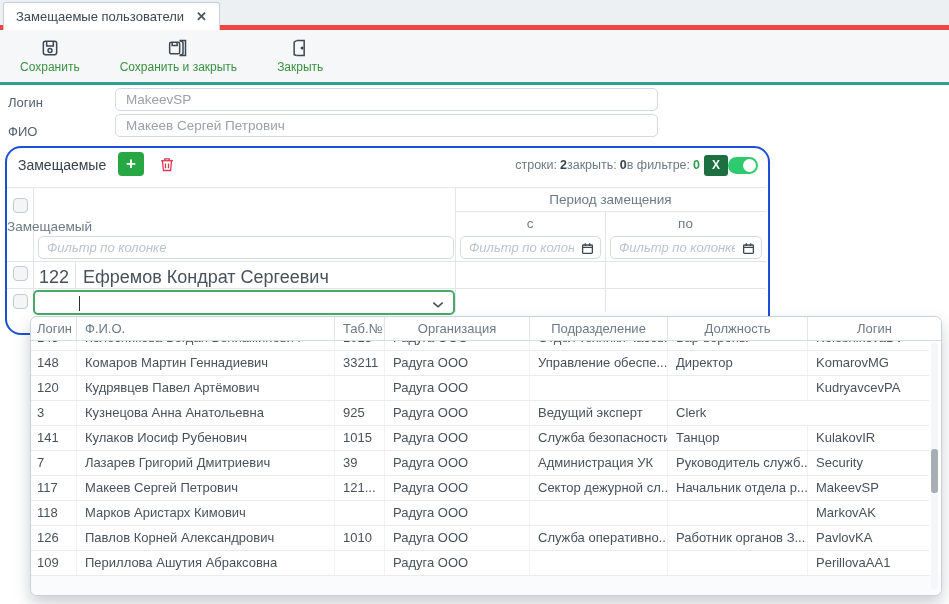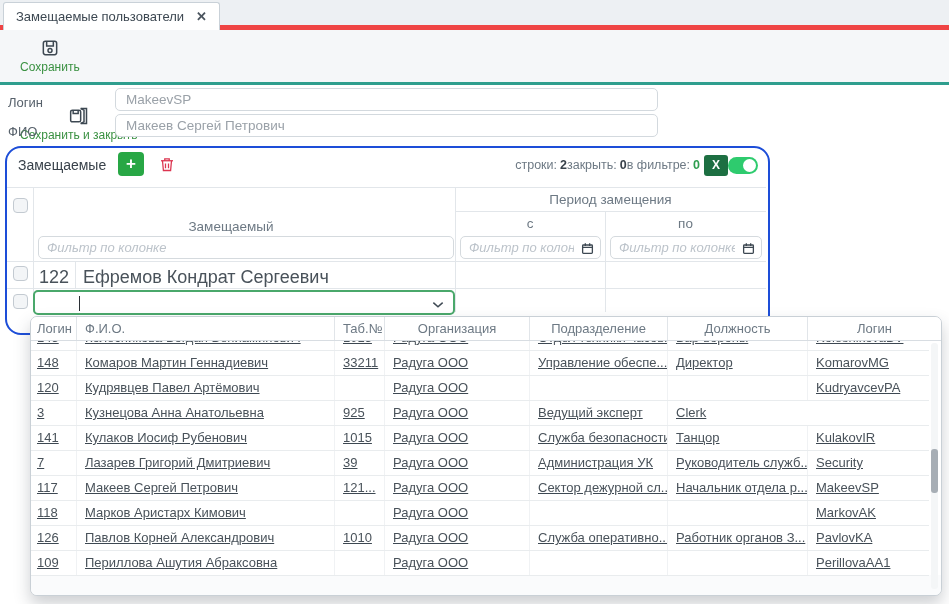--- a/index.html
+++ b/index.html
@@ -8,21 +8,21 @@
     width:949px; height:604px; position:relative; overflow:hidden;
     background:#ffffff; font-family:"Liberation Sans", sans-serif; color:#3d4852;
   }
   
   .tabbar { position:absolute; top:0; left:0; width:949px; height:30px; background:#edf0f3; border-bottom:5px solid #ef4444; }
   .tab { position:absolute; left:3px; top:2px; height:28px; background:#fff; border:1px solid #c9d1d8; border-bottom:none;
          border-radius:3px 3px 0 0; display:flex; align-items:center; gap:12px; padding:0 12px; font-size:13px; color:#3d4852; }
   .tab-close { font-size:13px; font-weight:bold; color:#4a545e; cursor:pointer; }
   
   .toolbar { position:absolute; top:30px; left:0; width:949px; height:55px; background:#f5f7f9;
-             border-bottom:3px solid #2f9e8e; display:flex; align-items:flex-start; padding:6px 0 0 14px; gap:28px;flex-direction:column; }
+             border-bottom:3px solid #2f9e8e; display:flex; align-items:flex-start; padding:6px 0 0 14px; gap:28px; }
   .tbtn { display:flex; flex-direction:column; align-items:center; gap:2px; font-size:12px; color:#3a9142; cursor:pointer; padding:2px 6px; }
   .tbtn svg { display:block; }
   
   .form-label { position:absolute; left:8px; font-size:13px; color:#57616b; }
   .form-input { position:absolute; left:115px; width:543px; height:23px; border:1px solid #d3d9de; border-radius:5px;
                 padding:0 10px; font-size:13.5px; color:#9aa1a8; background:#fff; font-family:"Liberation Sans",sans-serif; outline:none; }
   
   .panel { position:absolute; left:5px; top:146px; width:765px; height:189px; background:#fff;
            border:2px solid #1d4ed8; border-radius:16px; }
   .p-title { position:absolute; left:11px; top:9px; font-size:14px; color:#39424b; }
@@ -54,21 +54,21 @@
   
   .dropdown { position:absolute; left:30px; top:316px; width:912px; height:280px; background:#fff;
               border:1px solid #c9d0d6; border-radius:7px; box-shadow:0 8px 16px rgba(55,65,75,.25); z-index:5; overflow:hidden; }
   .dd-head, .dd-row { display:grid; grid-template-columns:46px 258px 50px 145px 138px 140px 1fr; }
   .dd-head { position:relative; z-index:2; background:#fff; height:24px; border-bottom:1px solid #d8dde2; }
   .dd-head span { font-size:13px; color:#6d7984; line-height:23px; padding:0 8px; white-space:nowrap; overflow:hidden;
                   border-right:1px solid #e1e5e9; }
   .dd-head span:first-child { padding:0 6px; }
   .dd-head span:last-child { border-right:none; }
   .dd-head .t-c { text-align:center; }
-  .dd-rows { position:relative; z-index:1; margin-top:-15px; padding-right:12px;text-decoration:underline; }
+  .dd-rows { position:relative; z-index:1; margin-top:-15px; padding-right:12px; }
   .dd-row { height:25px; border-bottom:1px solid #e9ecee; cursor:pointer; }
   .dd-row span { font-size:13px; color:#49525a; line-height:24px; padding:0 8px; white-space:nowrap; overflow:hidden;
                  border-right:1px solid #f0f2f4; }
   .dd-row span:first-child { padding:0 6px; }
   .dd-row span:last-child { border-right:none; }
   .dd-scroll-track { position:absolute; right:3px; top:26px; bottom:6px; width:7px; background:#f4f6f7; border-radius:3px; }
   .dd-scroll-thumb { position:absolute; right:3px; top:132px; width:7px; height:44px; background:#a7aeb5; border-radius:3px; cursor:grab; }
   .dd-footer { position:absolute; left:0; right:0; bottom:0; height:20px; background:#fafbfc; }
 </style>
 </head>
@@ -144,21 +144,21 @@
   <div class="hline" style="left:0;top:39px;width:759px"></div>
   <div class="vline" style="left:26px;top:39px;height:125px"></div>
   <div class="vline" style="left:448px;top:39px;height:125px"></div>
   <div class="hline" style="left:448px;top:63px;width:311px"></div>
   <div class="vline" style="left:598px;top:63px;height:101px"></div>
   <div class="hline" style="left:0;top:113px;width:759px"></div>
   <div class="hline" style="left:0;top:140px;width:759px"></div>
   <div class="vline" style="left:68px;top:113px;height:27px"></div>
 
   <div class="cbx" style="left:6px;top:50px"></div>
-  <div class="ghead" style="left:0;top:71px;width:448px;text-align:center">Замещаемый</div>
+  <div class="ghead" style="left:0;top:71px;width:448px;">Замещаемый</div>
   <div class="ghead" style="left:448px;top:44px;width:311px;text-align:center">Период замещения</div>
   <div class="ghead" style="left:448px;top:68px;width:150px;text-align:center">с</div>
   <div class="ghead" style="left:598px;top:68px;width:161px;text-align:center">по</div>
 
   <input class="flt" style="left: 31px; top: 88px; width: 416px;" placeholder="Фильтр по колонке">
   <div class="flt-wrap" style="left:453px;top:88px;width:141px">
     <input class="flt" placeholder="Фильтр по колонке" style="">
     <span class="cal-ico">
       <svg width="13" height="13" viewBox="0 0 24 24" fill="none" stroke="#3d4852" stroke-width="2.4">
         <rect x="3" y="5.5" width="18" height="15.5" rx="1.5"></rect>

